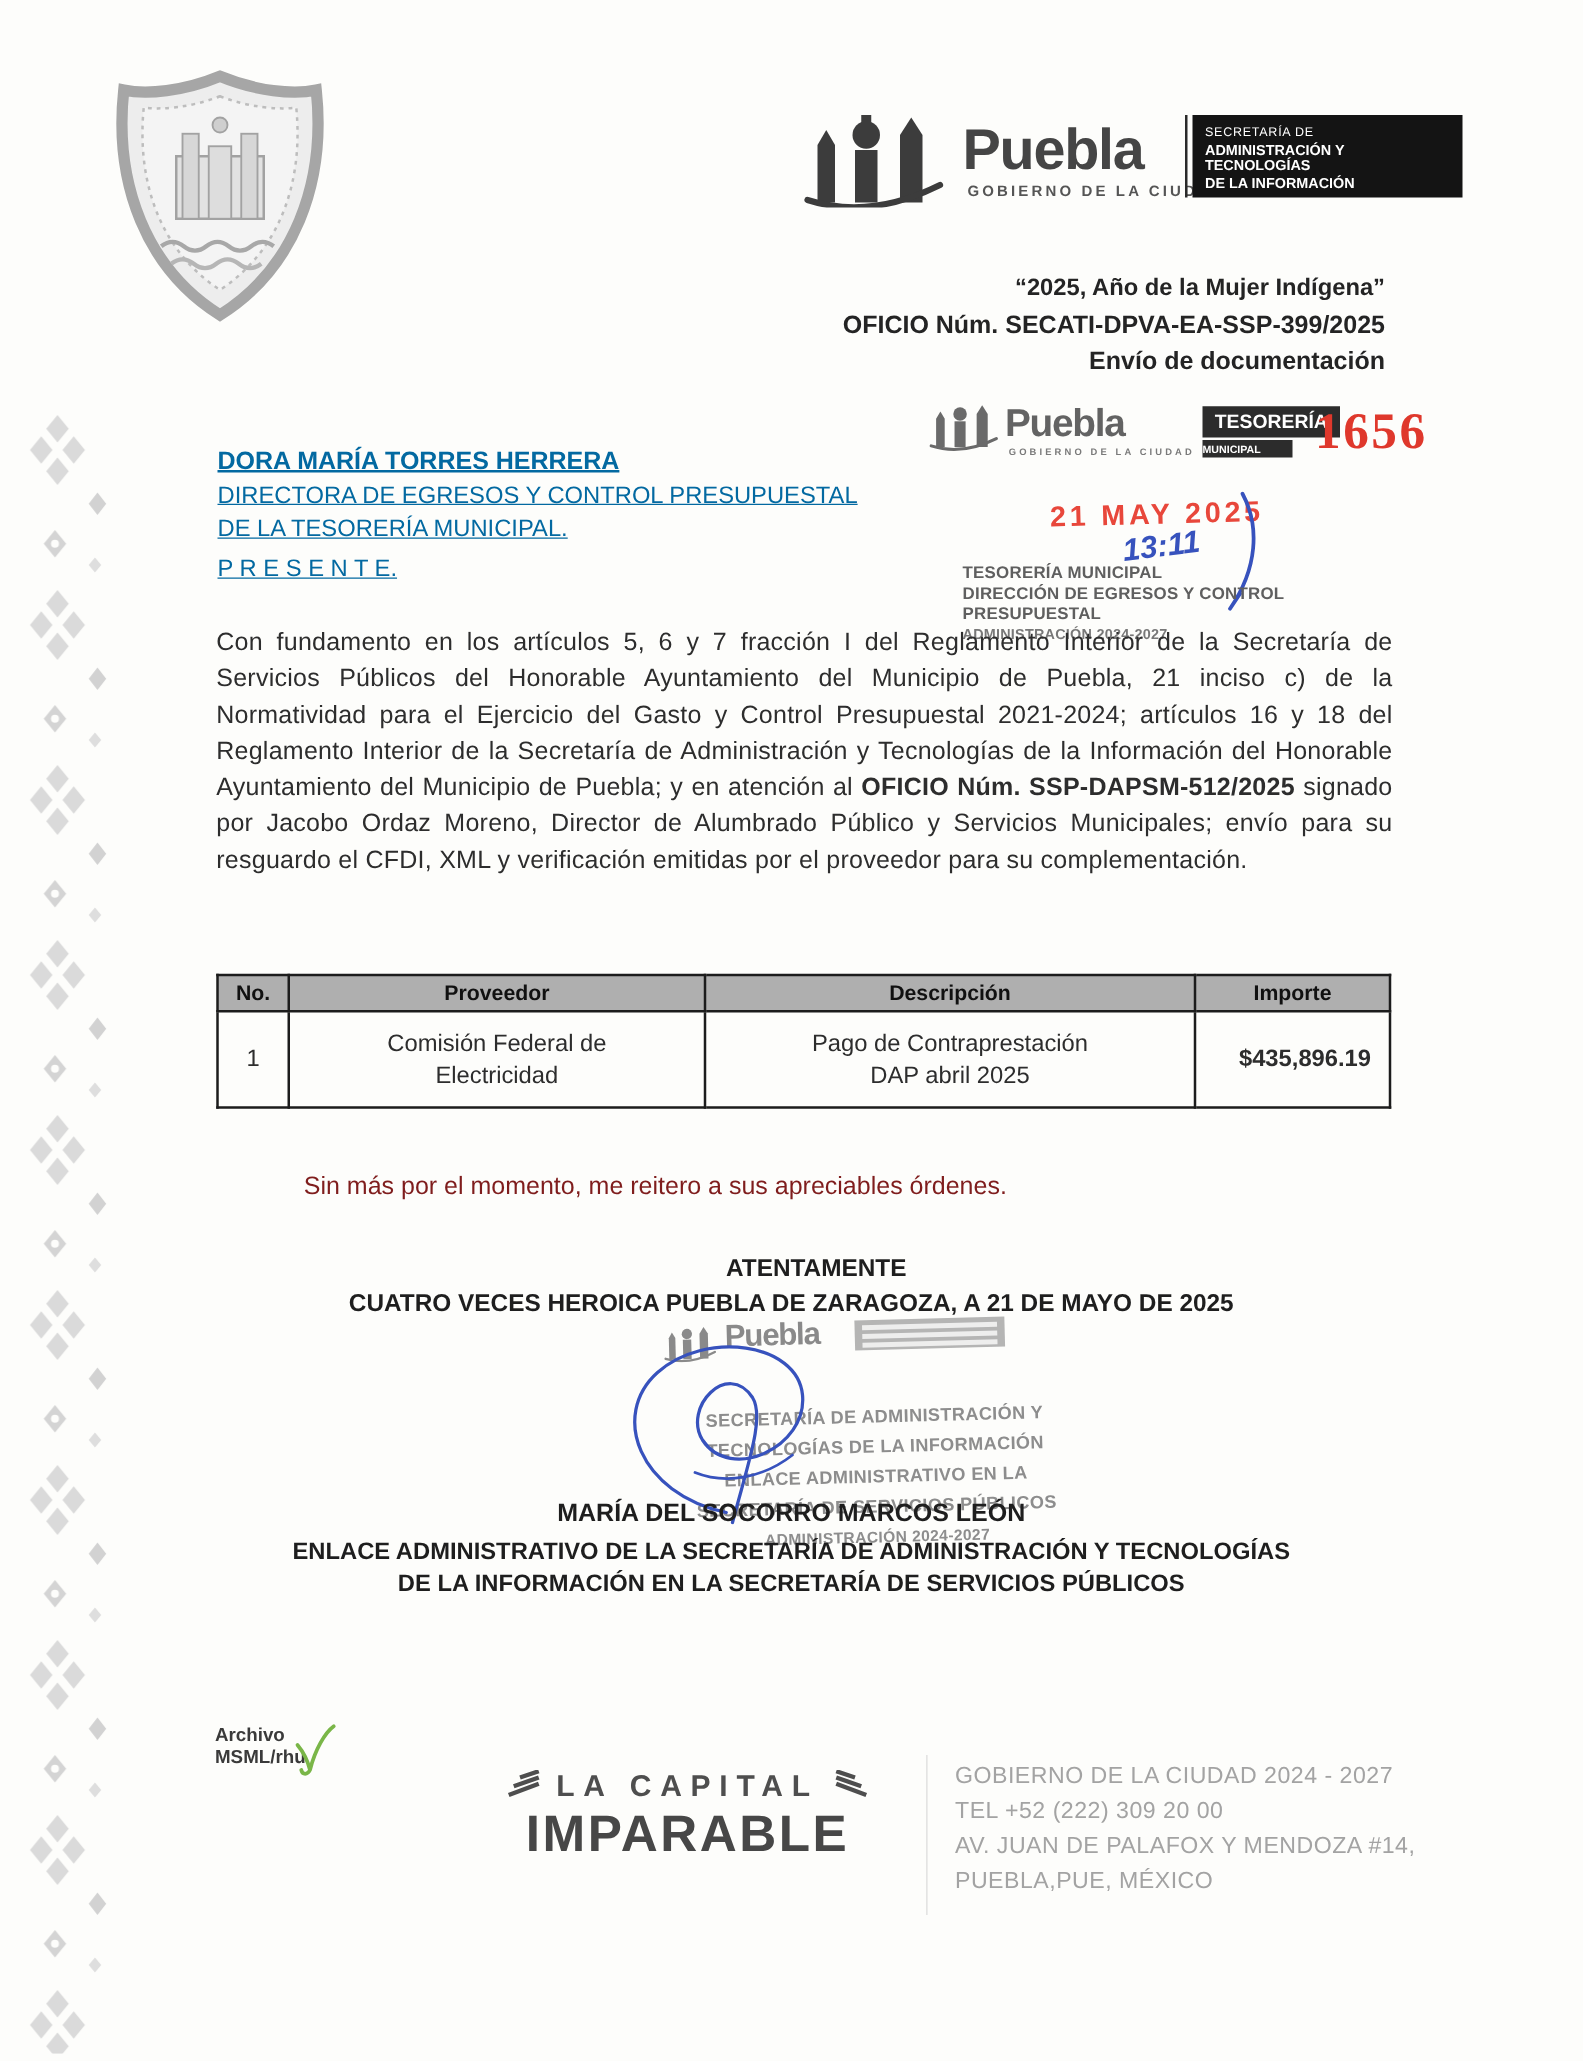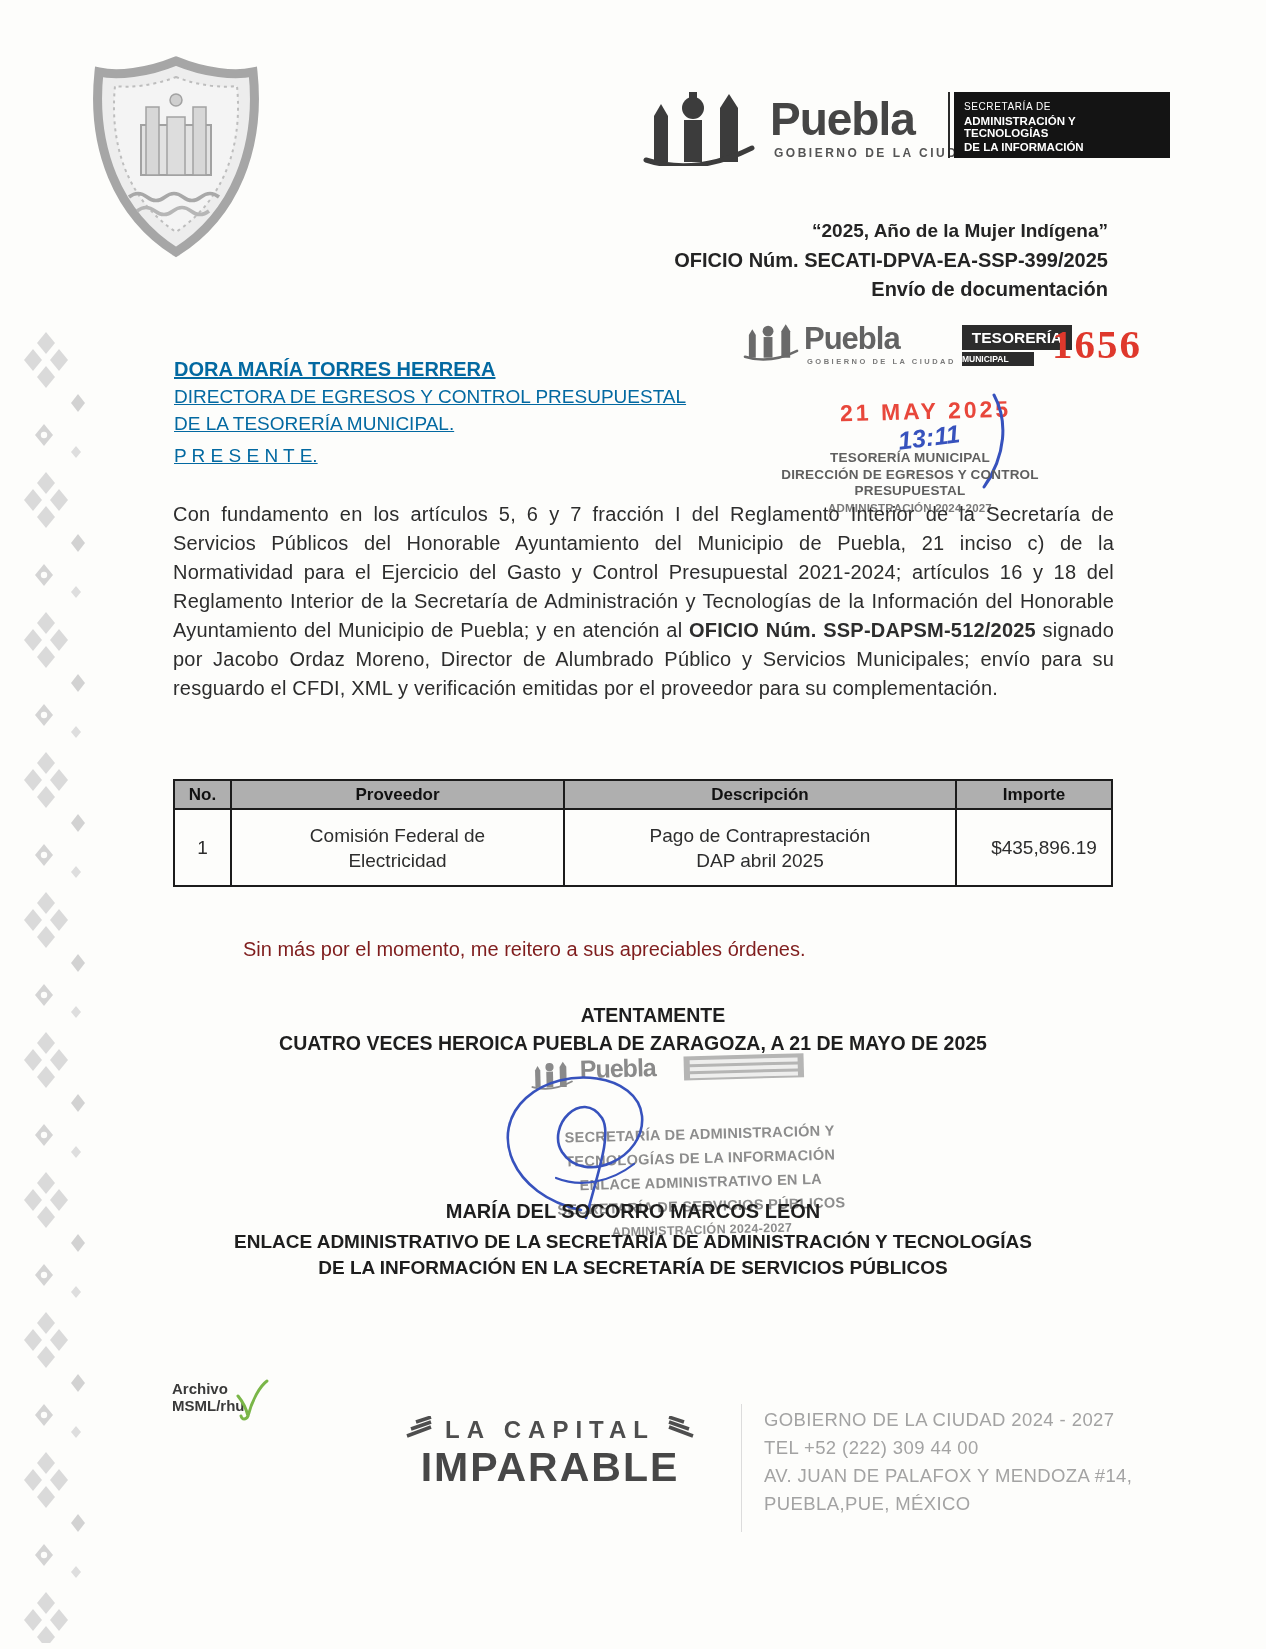--- a/index.html
+++ b/index.html
@@ -13,32 +13,32 @@
 
   
   .brand-word { font-weight:bold; color:#454545; letter-spacing:-1px; }
   .brand-sub { font-weight:bold; color:#555; letter-spacing:2.5px; }
   .black-box { background:#141414; color:#fff; }
   .hdr-right { text-align:right; font-weight:bold; color:#242424; }
 
   
   .red-ink { color:#df382c; font-weight:bold; }
   .blue-ink { color:#3752bd; }
-  .stamp-gray { color:#5f5f5f; font-weight:bold; text-align:center; line-height:16.5px; font-size:13.5px; letter-spacing:.2px; }
+  .stamp-gray { color:#5f5f5f; font-weight:bold; line-height:16.5px; font-size:13.5px; letter-spacing:.2px; }
 
   
   .addr-line { font-size:19px; line-height:27px; color:#0369a1;text-decoration:underline; }
   .body-text { font-size:20px; line-height:29px; text-align:justify; color:#2d2d2d; letter-spacing:.2px; }
 
   
   table.doc-table { border-collapse:collapse; width:938px; table-layout:fixed; }
   table.doc-table th, table.doc-table td { border:2px solid #1c1c1c; }
   table.doc-table th { background:#afafaf; font-size:17px; font-weight:bold; height:29px; color:#111; }
   table.doc-table td { height:77px; text-align:center; font-size:19px; color:#2d2d2d; line-height:25px; }
-  td.importe { font-weight:normal;padding-left:20px; }
+  td.importe { font-weight:bold;padding-left:20px; }
 
   .center-line { width:1266px; text-align:center; font-weight:bold; color:#1e1e1e; }
 
   
   .stamp2 { color:#8d8d8d; font-weight:bold; text-align:center; font-size:14.5px; line-height:24px; letter-spacing:.3px; }
 
   .footer-gray { color:#a3a3a3; font-size:18.5px; line-height:28px; letter-spacing:.4px; }
 
   .capital-top { display:flex; justify-content:center; gap:8px; }
   .capital-word1 { font-weight:bold; font-size:24px; letter-spacing:7px; color:#4e4e4e; }
@@ -218,16 +218,16 @@
     <svg width="32" height="22" viewBox="0 0 32 22">
       <path d="M30 20 L6 11 M26 13 L6 6 M21 6 L6 1" stroke="#4e4e4e" stroke-width="3.5" fill="none"></path>
     </svg>
   </div>
   <div class="capital-word2">IMPARABLE</div>
 </div>
 
 <div class="abs" style="left:741px; top:1404px; width:1px; height:128px; background:#dcdcdc;"></div>
 <div class="abs footer-gray" style="left:764px; top:1406px; width:420px;">
   <div>GOBIERNO DE LA CIUDAD 2024 - 2027</div>
-  <div>TEL +52 (222) 309 44 00</div>
+  <div>TEL +52 (222) 309 20 00</div>
   <div>AV. JUAN DE PALAFOX Y MENDOZA #14,</div>
   <div>PUEBLA,PUE, MÉXICO</div>
 </div>
 
 </body></html>

